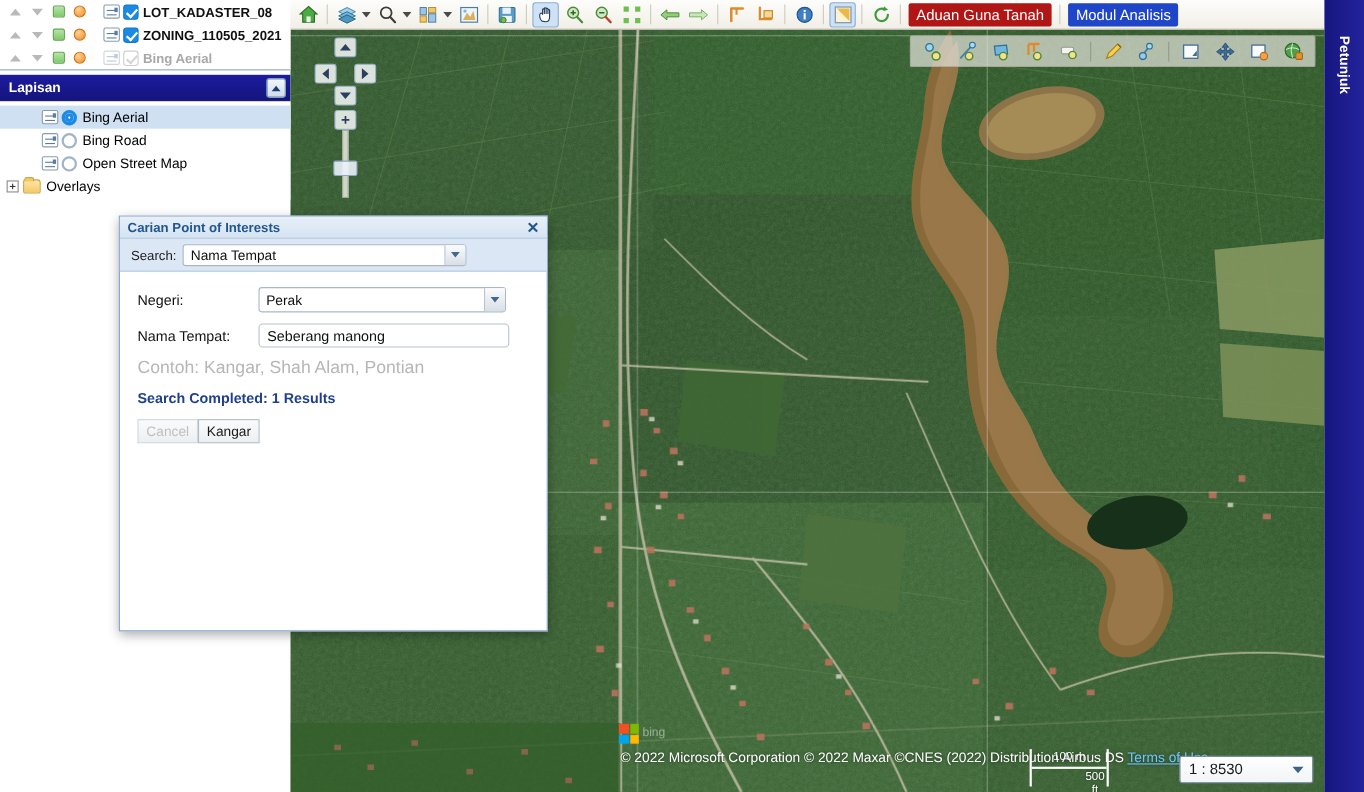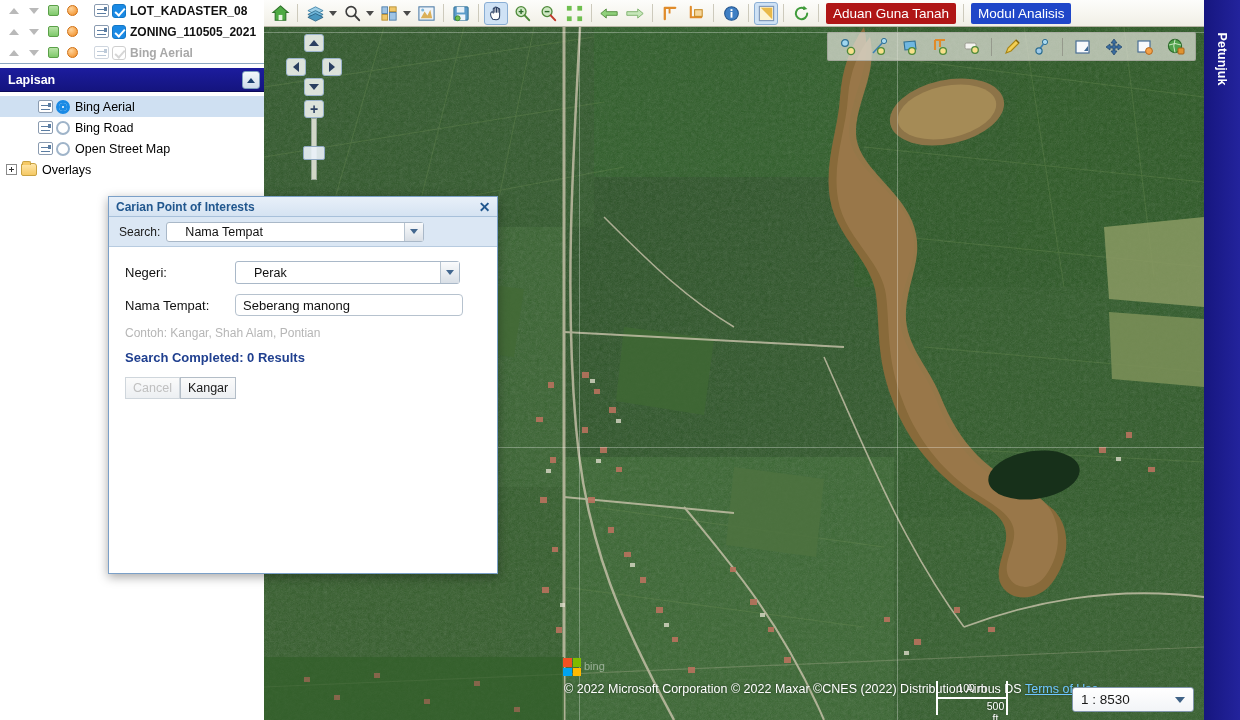--- a/index.html
+++ b/index.html
@@ -357,21 +357,21 @@
     flex: none; height: 30px;
     background: #dbe7f4;
     border-bottom: 1px solid #b7cbe0;
     display: flex; align-items: center;
     padding: 0 10px;
   }
   #dlg-searchbar label { font-size: 12px; color: #1a1a1a; margin-right: 6px; }
   .combo {
     position: relative; height: 20px;
     background: #ffffff; border: 1px solid #a9b8c8; border-radius: 3px;
-    display: flex; align-items: center; padding-left: 18px;
+    display: flex; align-items: center; padding-left: 6px;
     font-size: 12.5px; color: #111;
   }
   .combo .combo-btn {
     position: absolute; right: 0; top: 0; width: 19px; height: 18px;
     background: linear-gradient(#fafbfc,#d9dfe6);
     border-left: 1px solid #b8c4d0;
     display: flex; align-items: center; justify-content: center;
     cursor: pointer;
   }
   .combo .combo-caret {
@@ -383,21 +383,21 @@
   #dlg-body { flex: 1; padding: 14px 0 0 0; position: relative; }
   .frow { display: flex; align-items: center; margin: 0 0 10px 0; padding-left: 16px; }
   .frow .flabel { width: 110px; font-size: 13px; color: #111; }
   .txtinput {
     height: 22px; background: #ffffff;
     border: 1px solid #b6c2ce; border-radius: 4px;
     display: flex; align-items: center; padding-left: 7px;
     font-size: 13px; color: #111;
   }
   .hint {
-    padding-left: 16px; color: #b6b6b6; font-size: 12px; margin-bottom: 10px;
+    padding-left: 16px; color: #b6b6b6; font-size: 16px; margin-bottom: 10px;
   }
   .status {
     padding-left: 16px; color: #1f3f8f; font-weight: bold; font-size: 13px;
     margin-bottom: 12px;
   }
   .btnbar { padding-left: 16px; display: flex; }
   .btn {
     height: 22px; min-width: 46px;
     display: flex; align-items: center; justify-content: center;
     padding: 0 7px;
@@ -935,21 +935,21 @@
             </span>
         </div>
       </div>
       <div class="frow">
         <span class="flabel">Nama Tempat:</span>
         <div class="txtinput" style="width:228px">
           <span>Seberang manong</span>
         </div>
       </div>
       <div class="hint">Contoh: Kangar, Shah Alam, Pontian</div>
-      <div class="status">Search Completed: 0 Results</div>
+      <div class="status">Search Completed: 1 Results</div>
       <div class="btnbar">
         <div class="btn disabled">Cancel</div>
         <div class="btn">Kangar</div>
       </div>
     </div>
   </div>
 
   <div id="right-rail">
     <span id="right-rail-label">Petunjuk</span>
   </div>

